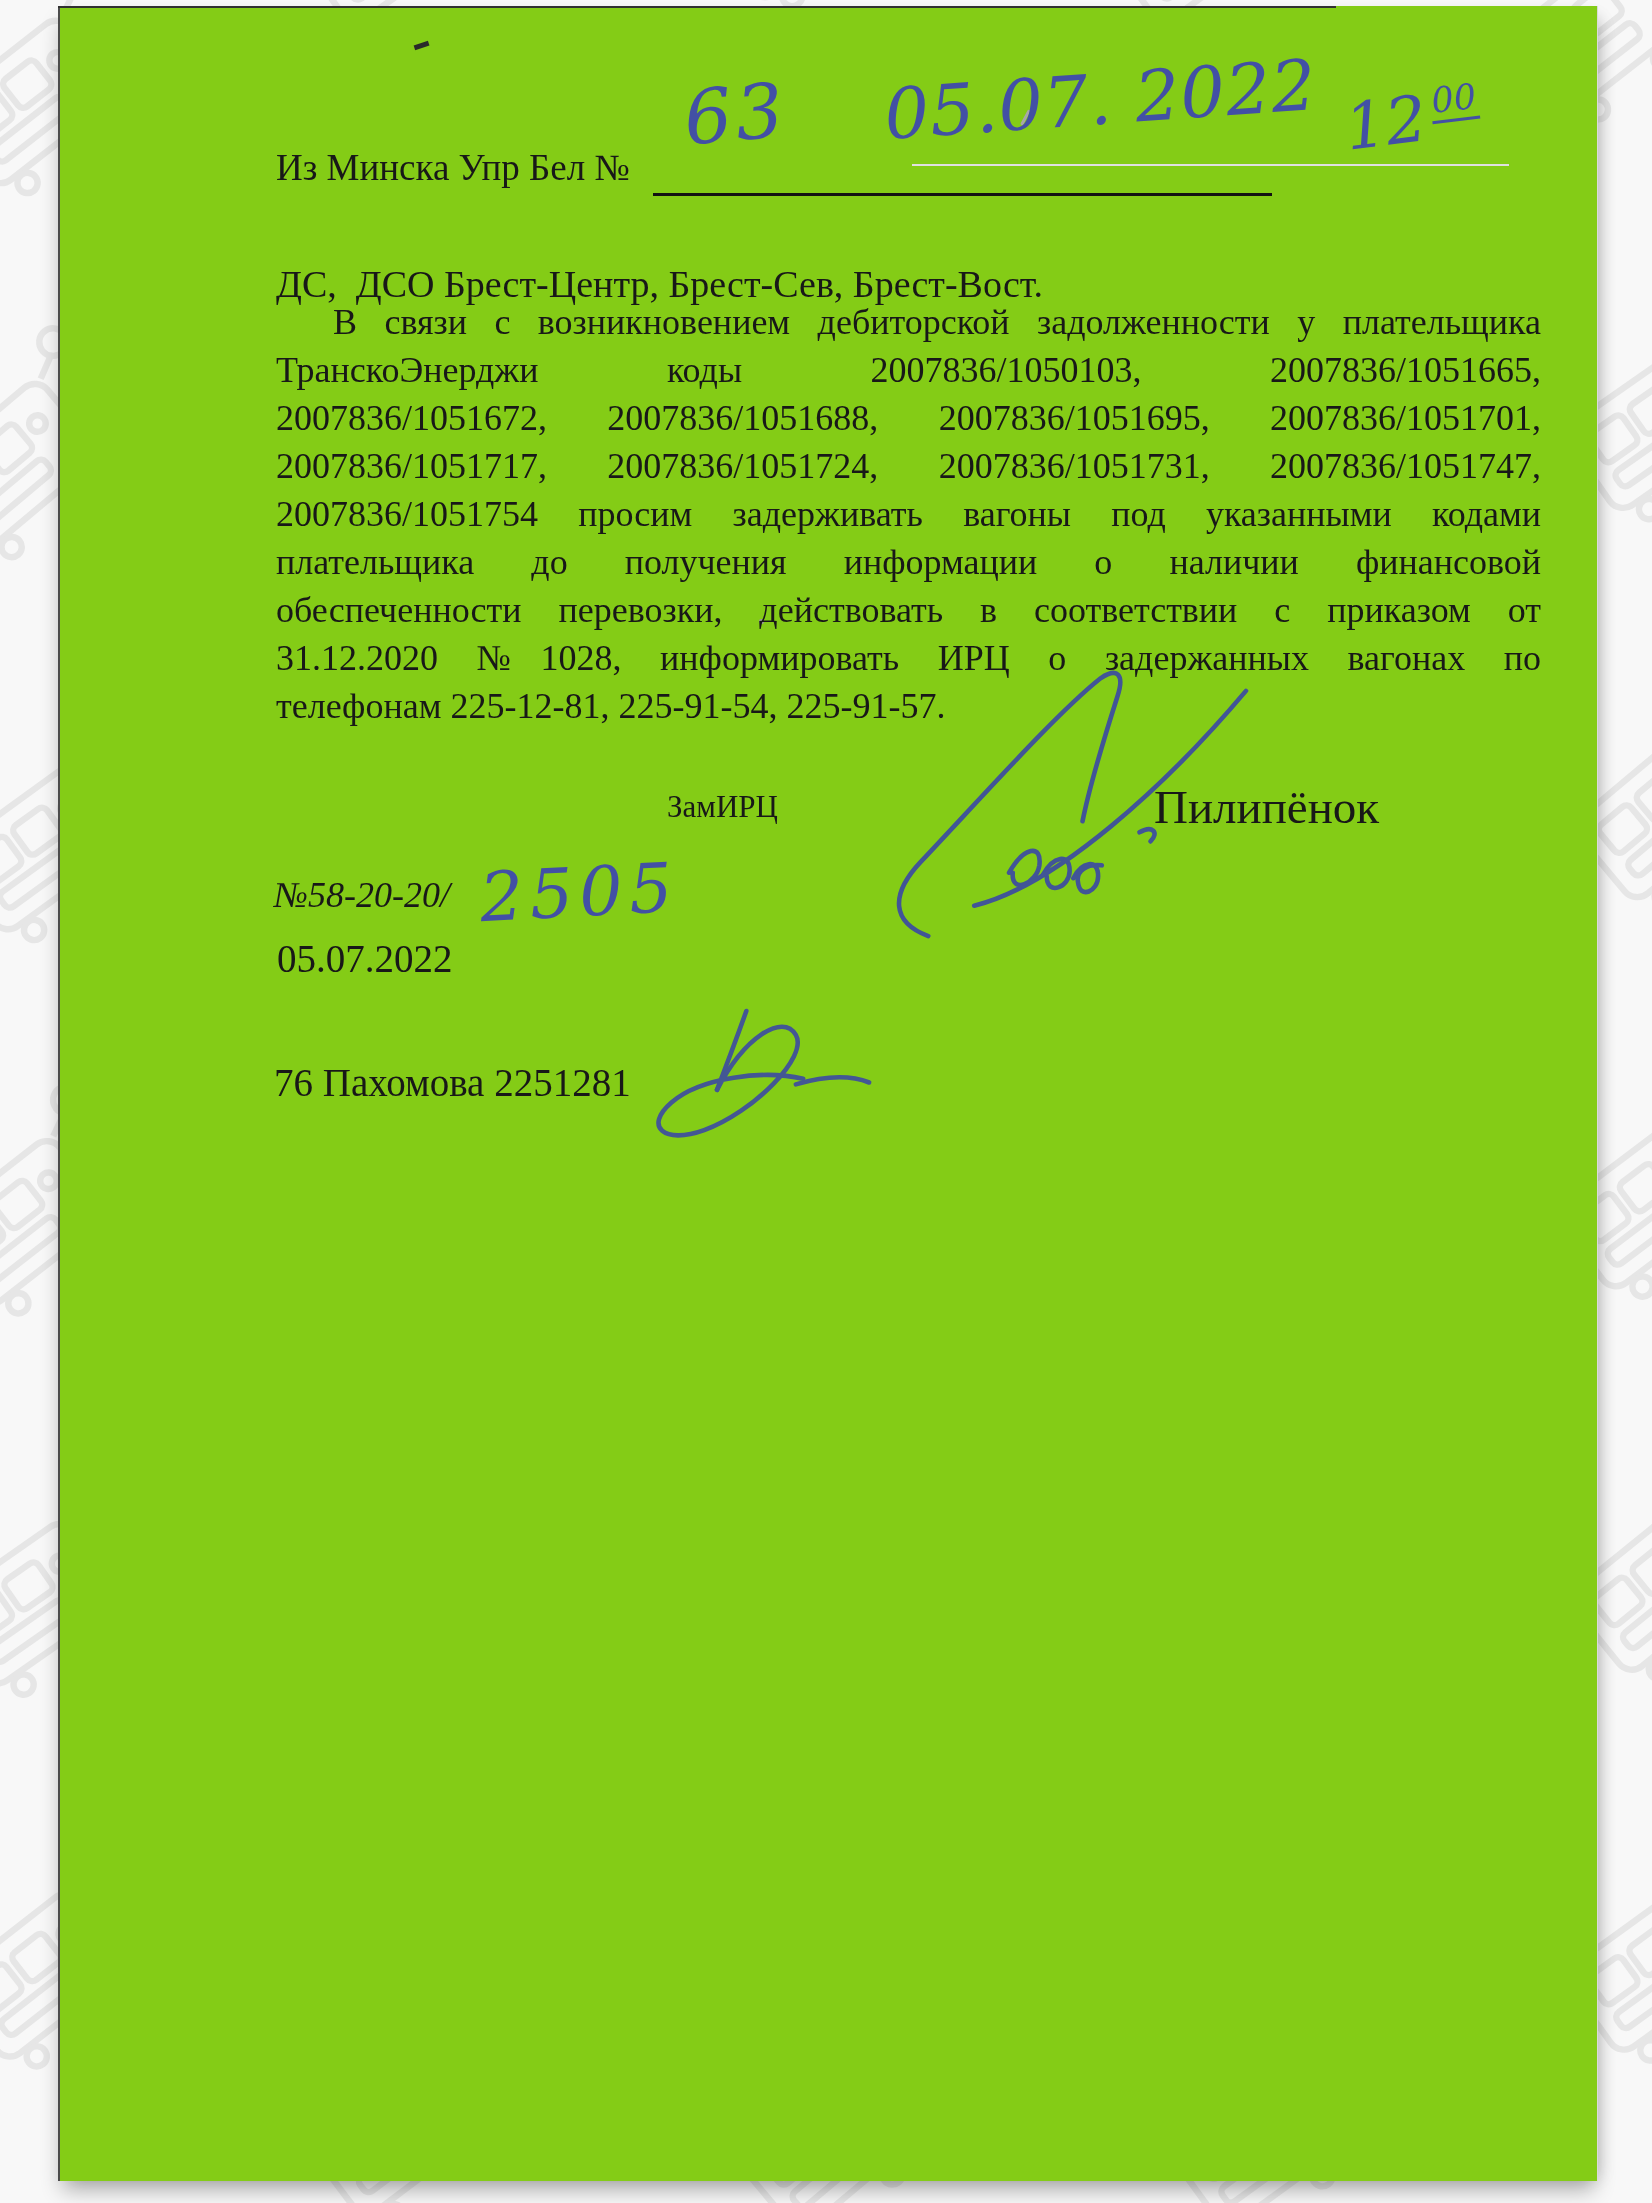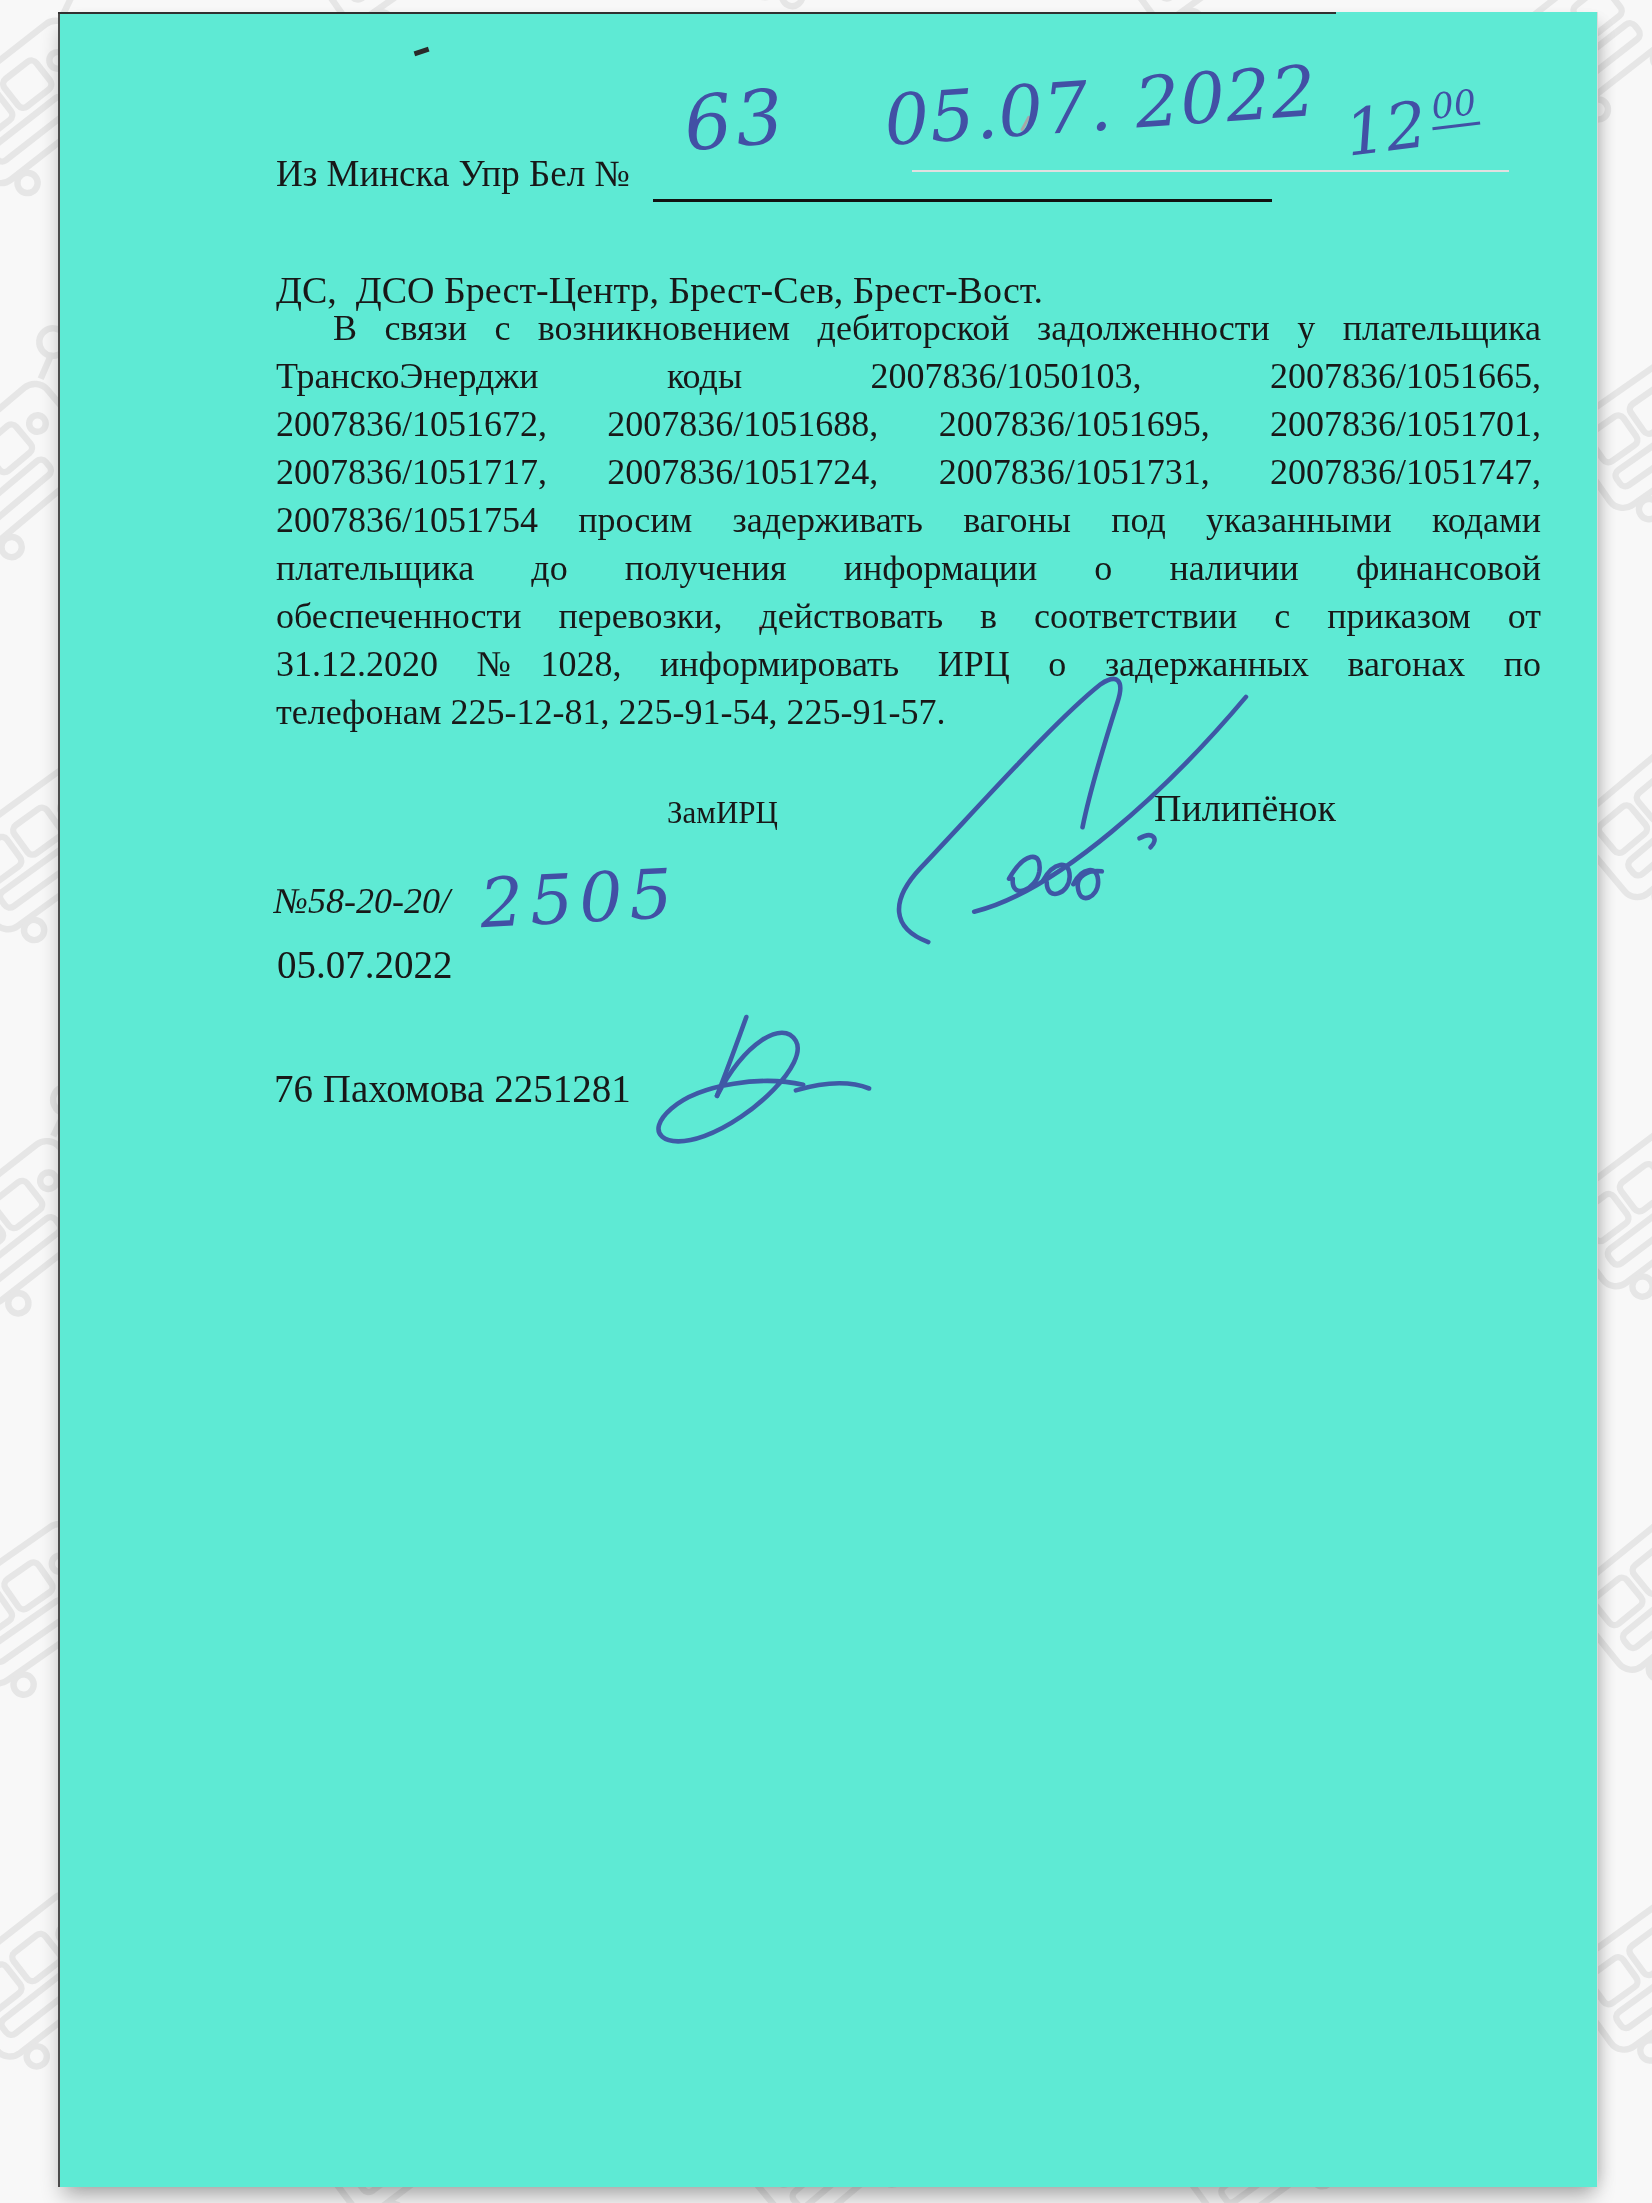--- a/index.html
+++ b/index.html
@@ -8,22 +8,22 @@
     font-family:"Liberation Serif", serif;
     background:#f6f6f6;
     overflow:hidden;
   }
   .canvas{
     position:relative;width:1653px;height:2204px;overflow:hidden;
   }
   .bg-svg{position:absolute;left:0;top:0;z-index:0;}
   
   .page{
-    position:absolute;left:58px;top:12px;width:1540px;height:2175px;
-    background:#5eead4;z-index:1;
+    position:absolute;left:58px;top:6px;width:1540px;height:2175px;
+    background:#84cc16;z-index:1;
     box-shadow:0 13px 20px -3.7px rgba(0,0,0,.30), 9.2px 3.7px 16.5px -9.2px rgba(0,0,0,.18);
   }
   .edge-left{position:absolute;left:0;top:0;width:1.8px;height:100%;background:#4c4c4c;}
   .edge-top{position:absolute;left:0;top:0;width:1278px;height:1.8px;background:#303030;}
   .edge-right{position:absolute;right:0;top:0;width:0.9px;height:100%;background:#dadada;}
   .speck-top{position:absolute;left:356px;top:37px;width:14.7px;height:4.6px;background:#2a2a2a;transform:rotate(-18deg);}
   .speck-mid{position:absolute;left:966px;top:103px;width:2.8px;height:16.5px;background:#aarga;}
   .speck-mid{background:#a8a8a8;transform:rotate(28deg);border-radius:1.8px;}
   .speck-dot{position:absolute;left:701px;top:613px;width:4.6px;height:4.6px;border-radius:50%;background:#9b9b9b;}
 
@@ -45,21 +45,21 @@
 
   
   .addressee{position:absolute;left:218px;top:216px;font-size:38px;margin-top:40px;}
   .para{position:absolute;left:218px;top:292px;width:1265px;font-size:36px;}
   .pline{height:48px;line-height:48px;text-align:justify;text-align-last:justify;}
   .pline-first{text-indent:57px;}
   .pline-last{text-align-last:left;}
 
   
   .sig-title{position:absolute;left:609px;top:783px;font-size:31px;}
-  .sig-name{position:absolute;left:1096px;top:774px;font-size:38px;}
+  .sig-name{position:absolute;left:1096px;top:774px;font-size:47px;}
   .sig-big{position:absolute;left:806px;top:659px;}
   .sig-small{position:absolute;left:549px;top:994px;}
 
   
   .ref-number{position:absolute;left:216px;top:868px;font-size:36px;font-style:italic;}
   .ref-date{position:absolute;left:219px;top:930px;font-size:39px;}
   .executor{position:absolute;left:216px;top:1054px;font-size:39px;}
 </style>
 </head>
 <body>

